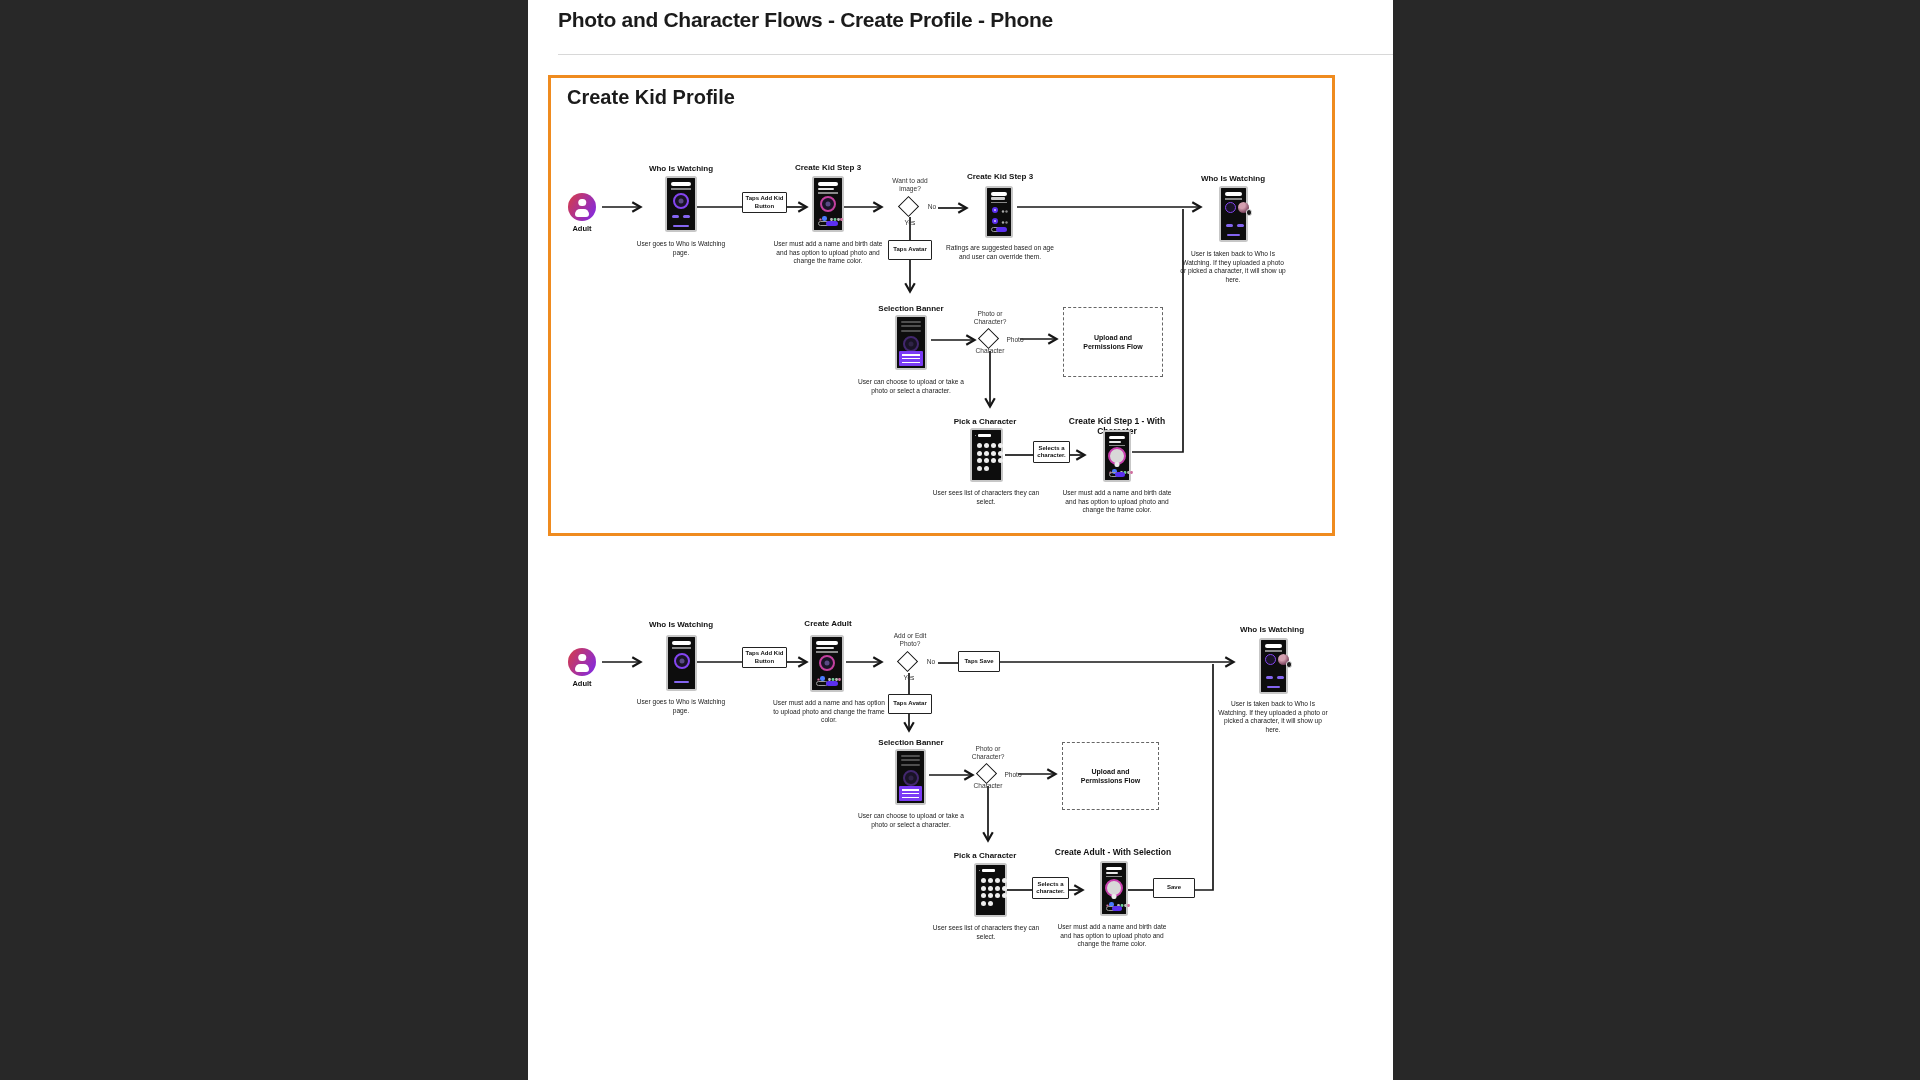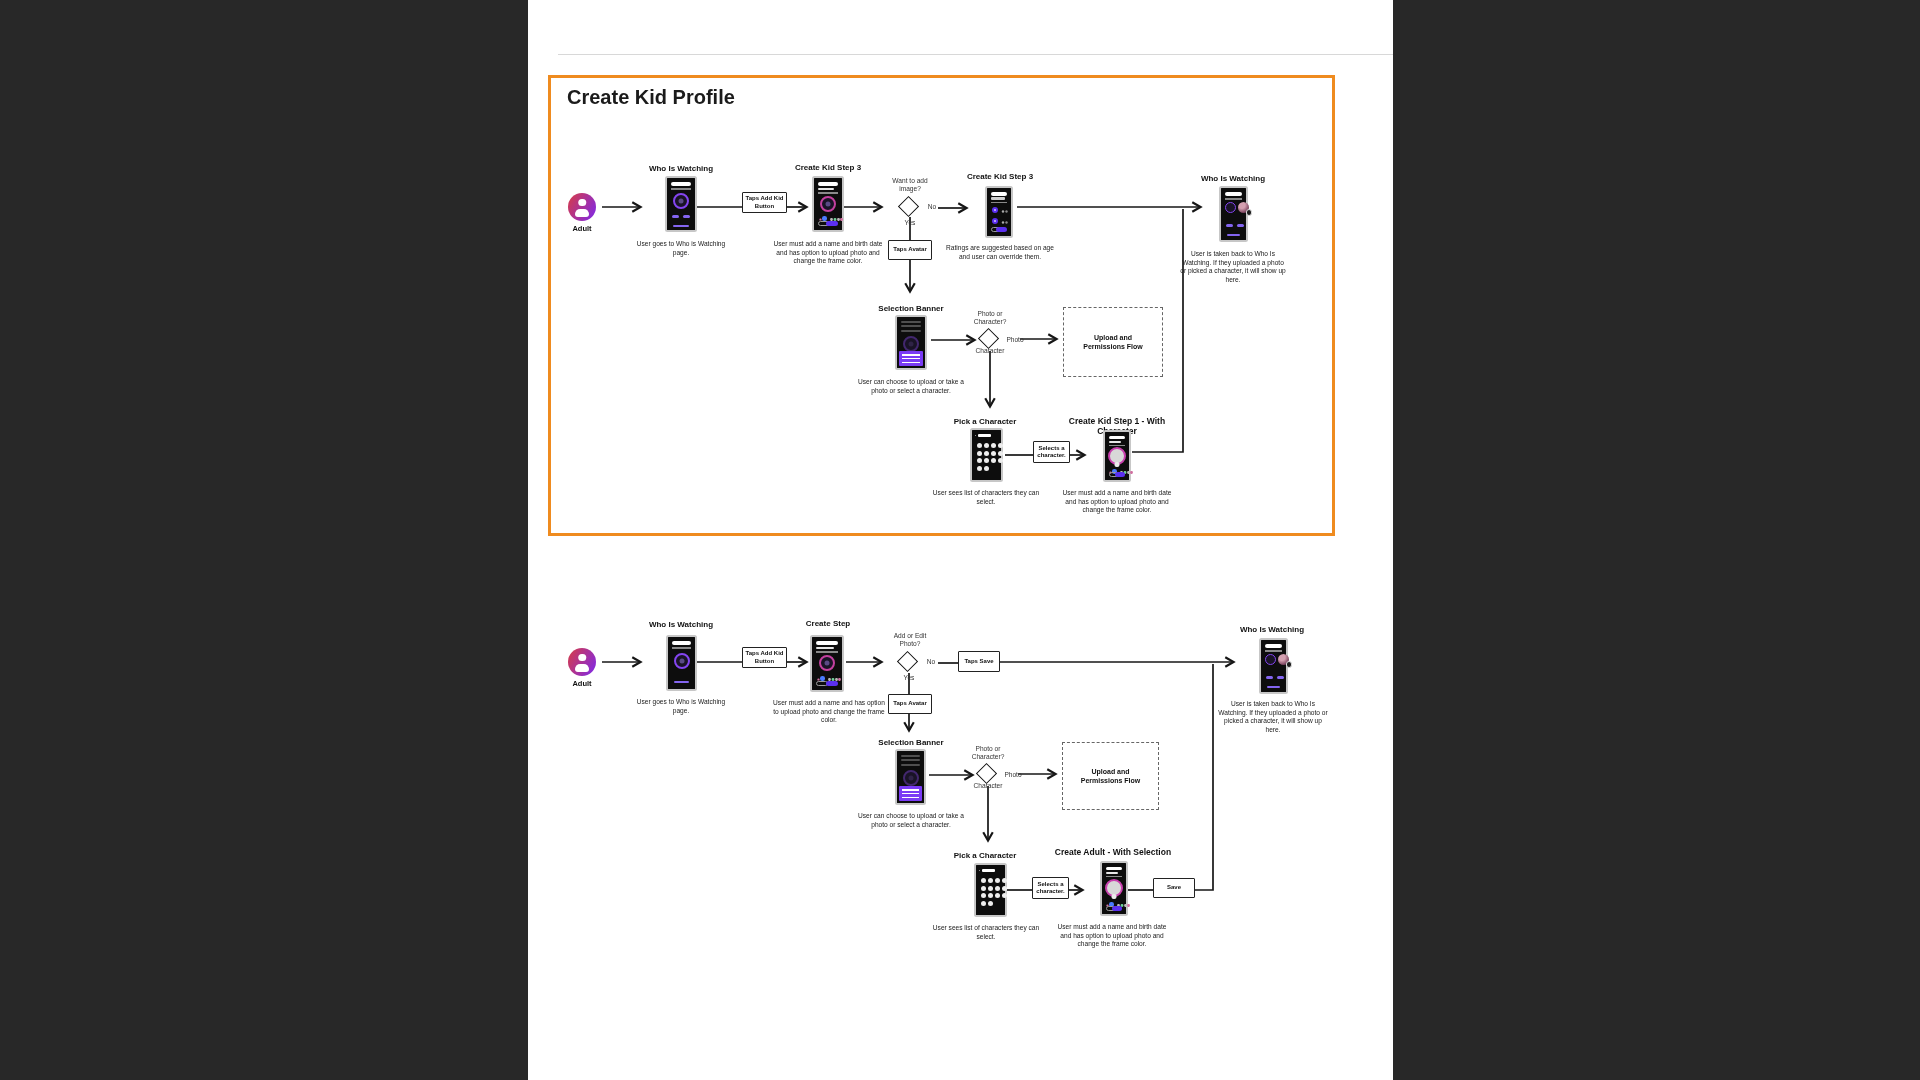--- a/index.html
+++ b/index.html
@@ -57,20 +57,21 @@
   .photopair{left:4px;width:11px;height:11px;border-radius:50%;border:1.8px solid #8445f0;background:#191326;box-sizing:border-box;}
   .photopair::after{content:"";position:absolute;left:12px;top:-1px;width:11px;height:11px;border-radius:50%;
                     background:radial-gradient(circle at 35% 30%,#d4a0b0 0 30%,#7d4660 70%,#52304a 100%);}
   .photopair::before{content:"";position:absolute;left:19.5px;top:6px;width:4.5px;height:4.5px;border-radius:50%;background:#1c1c1c;border:1px solid #ddd;z-index:2;}
 </style>
 </head>
 <body>
 
 <div class="canvas">
 
+  <div class="page-title">Photo and Character Flows - Create Profile - Phone</div>
   <div class="divider"></div>
 
   <svg class="wires" width="865" height="1080">
     <defs>
       <marker id="arr" viewBox="0 0 10 10" refX="7.5" refY="5" markerWidth="7" markerHeight="7" orient="auto-start-reverse">
         <path d="M1,1 L8,5 L1,9" fill="none" stroke="#161616" stroke-width="1.8"></path>
       </marker>
     </defs>
     <g fill="none" stroke="#161616" stroke-width="1.7">
 
@@ -216,21 +217,21 @@
   <div class="phone" style="left:138px;top:635px;width:31px;height:56px;">
     <i class="wbar" style="top:4px"></i>
     <i class="gbar" style="top:10px"></i>
     <i class="ring" style="top:16px"></i>
     <i class="pline" style="top:44px"></i>
   </div>
   <div class="caption" style="left:100px;top:698px;width:106px;">User goes to Who is Watching page.</div>
 
   <div class="conn-box" style="left:214px;top:647px;width:45px;height:21px;">Taps Add Kid Button</div>
 
-  <div class="node-title" style="left:250px;top:619px;width:100px;">Create Step</div>
+  <div class="node-title" style="left:250px;top:619px;width:100px;">Create Adult</div>
   <div class="phone" style="left:282px;top:635px;width:34px;height:57px;">
     <i class="wbar" style="top:4px"></i>
     <i class="wbar2" style="top:9.5px"></i>
     <i class="gbar" style="top:14px"></i>
     <i class="ring pink" style="top:17.5px"></i>
     <i class="dotrow" style="left:8px;top:39px"></i>
     <i class="pillo"></i>
     <i class="pillf"></i>
   </div>
   <div class="caption" style="left:243px;top:699px;width:116px;">User must add a name and has option to upload photo and change the frame color.</div>

